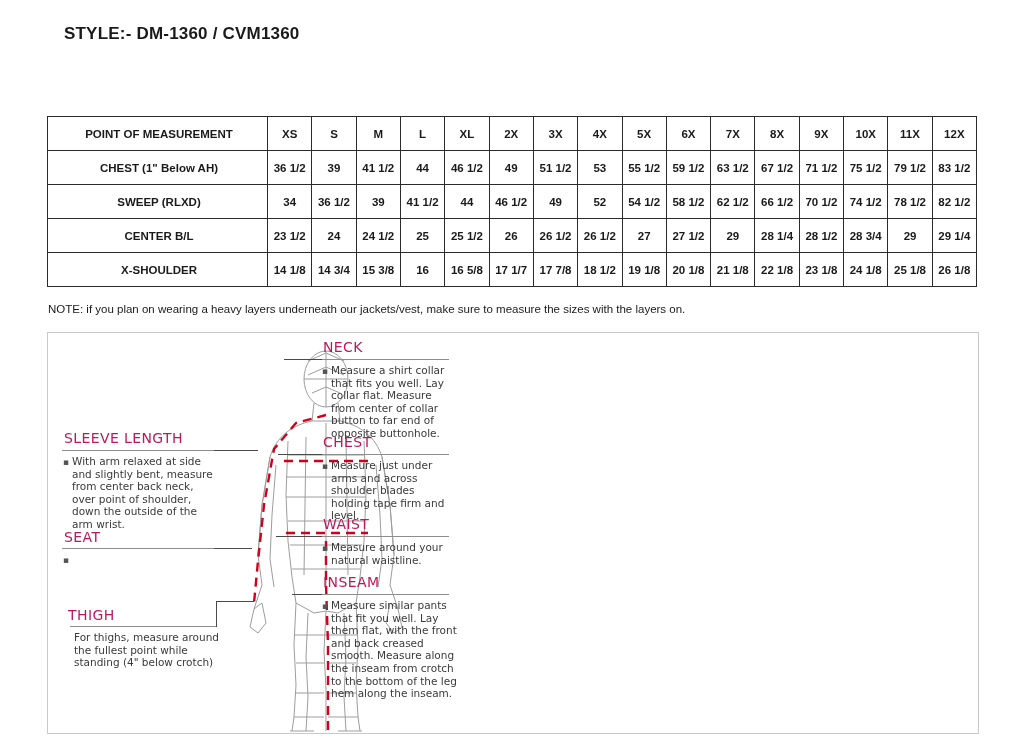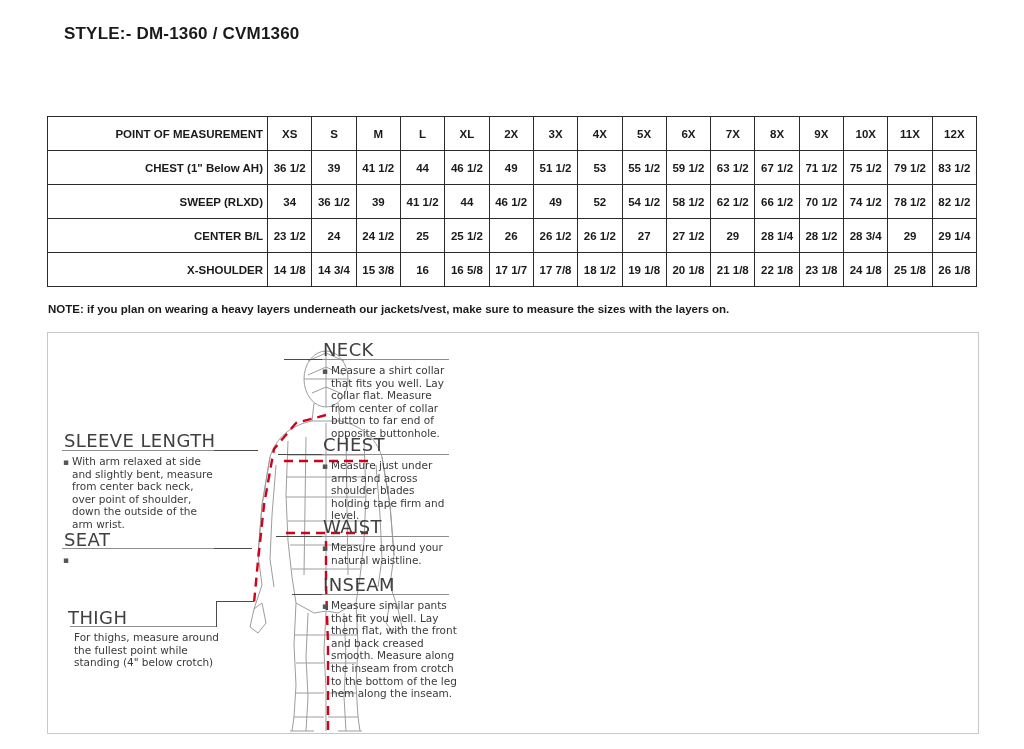--- a/index.html
+++ b/index.html
@@ -43,35 +43,35 @@
     border: 1px solid #2b2b2b;
     height: 33px;
     padding: 0 4px;
     text-align: center;
     font-weight: bold;
     white-space: nowrap;
     overflow: hidden;
   }
   table.size-table th.pom-head,
   table.size-table td.pom-cell {
-    text-align: right;
+    text-align: center;
     padding-left: 7px;
     width: 208px;
   }
   table.size-table td.pom-cell {
     font-weight: bold;
   }
 
   
   #note {
     position: absolute;
     left: 48px;
     top: 303px;
     font-size: 11.5px;
-    font-weight: bold;
+    font-weight: normal;
     text-align: right;
   }
 
   
   #diagram {
     position: absolute;
     left: 47px;
     top: 332px;
     width: 930px;
     height: 400px;
@@ -80,22 +80,22 @@
     overflow: hidden;
   }
   #diagram .inner {
     position: absolute;
     left: 0; top: 0;
     width: 930px; height: 400px;
   }
 
   .callout-title {
     position: absolute;
-    font-size: 18px;
-    color: #404040;
+    font-size: 14px;
+    color: #be185d;
     font-family: "DejaVu Sans", sans-serif;
     letter-spacing: 0.4px;
   }
   .callout-body {
     position: absolute;
     font-size: 10.5px;
     line-height: 12.6px;
     color: #3a3a3a;
     font-family: "DejaVu Sans", sans-serif;
   }

